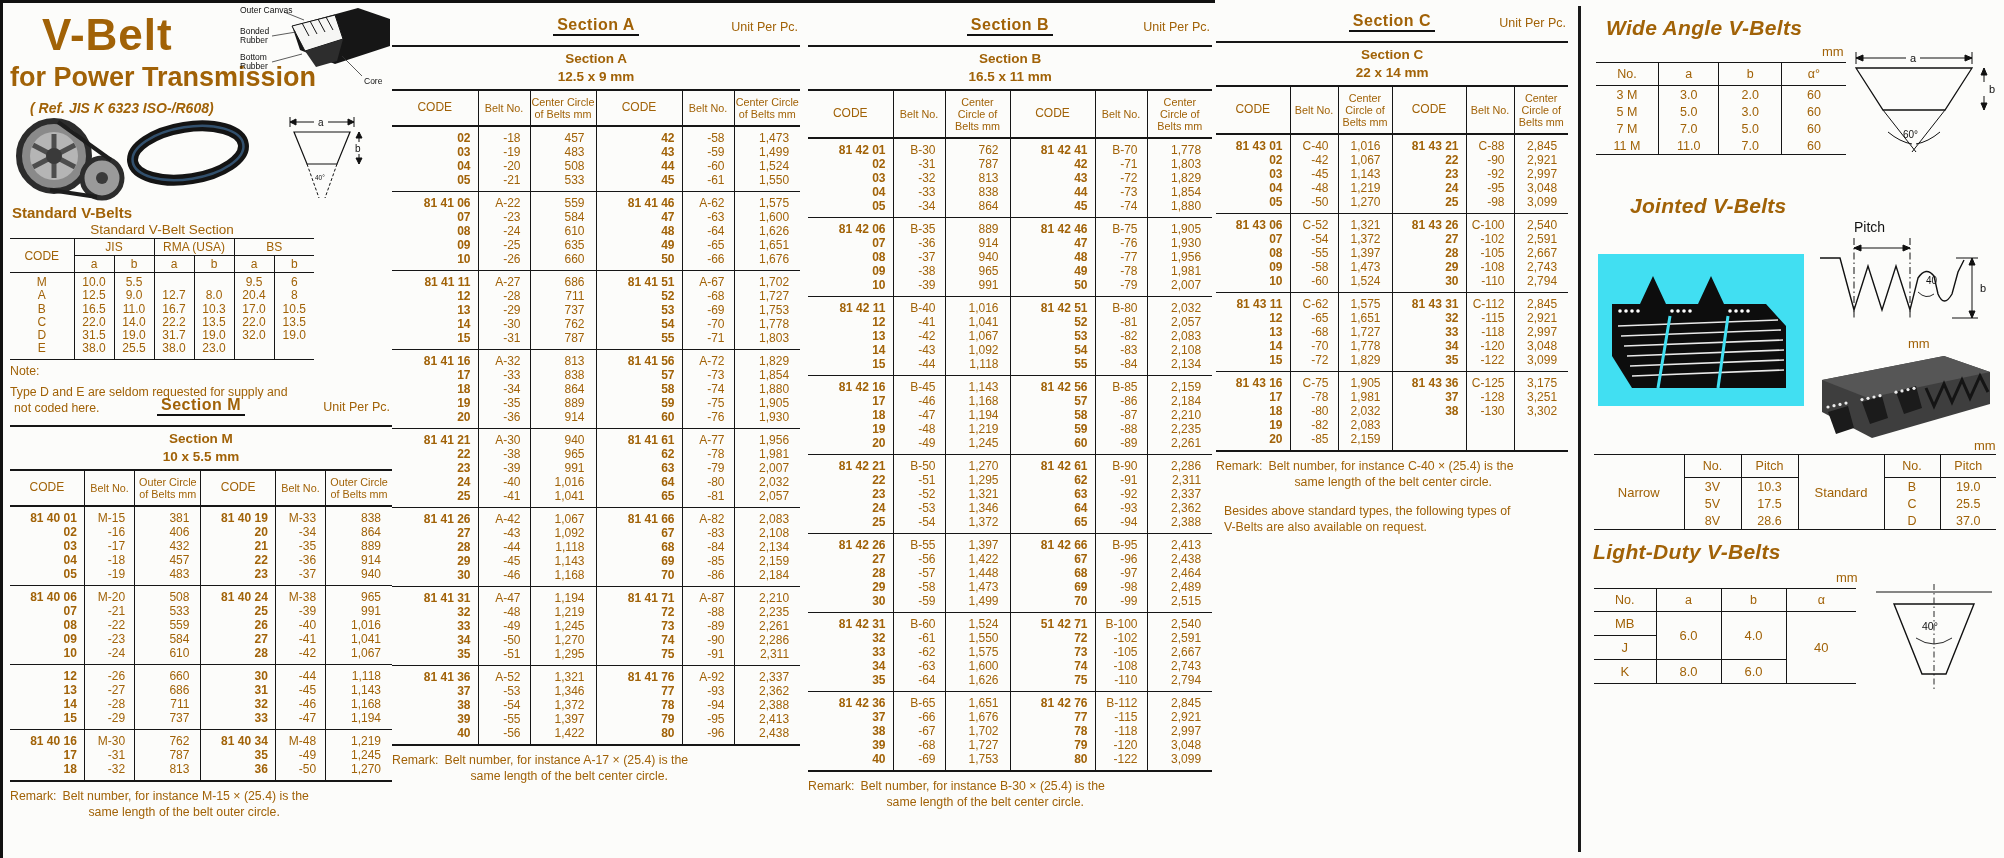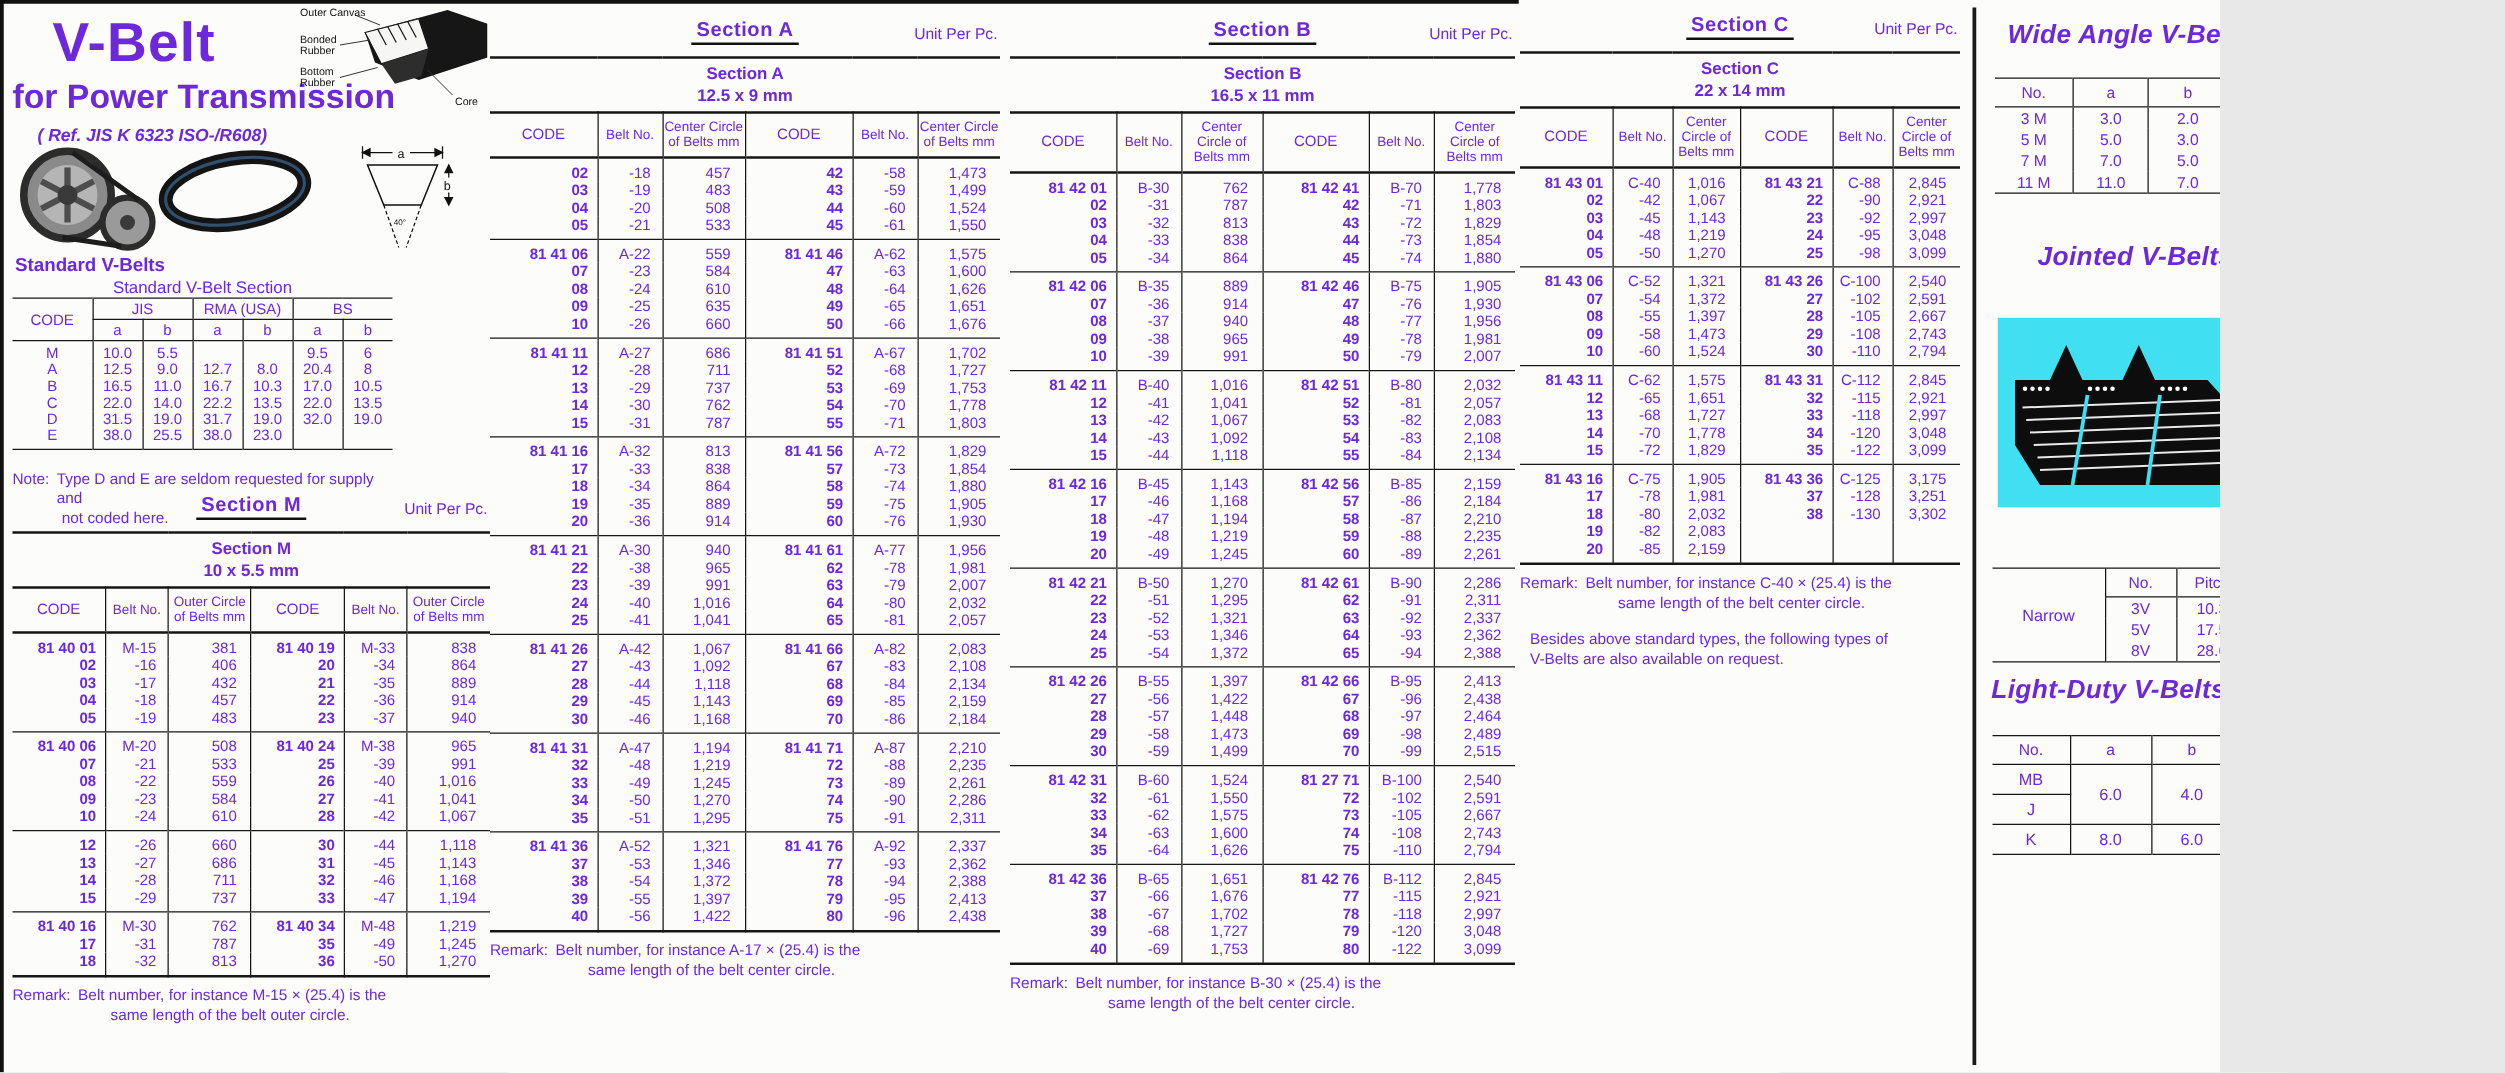--- a/index.html
+++ b/index.html
@@ -1,17 +1,17 @@
 <!DOCTYPE html>
 <html><head>
 <meta charset="utf-8">
 <style>
   html,body{margin:0;padding:0;background:#e8e8e8;}
-  .page{position:relative;width:1776px;height:858px;background:#fcfcfa;overflow:hidden;
-        font-family:"Liberation Sans",sans-serif;color:#6d28d9;}
+  .page{position:relative;width:2004px;height:858px;background:#fcfcfa;overflow:hidden;
+        font-family:"Liberation Sans",sans-serif;color:#a16207;}
   .edge-top{position:absolute;left:0;top:0;width:1215px;height:3px;background:#111;}
   .edge-left{position:absolute;left:0;top:0;width:3px;height:858px;background:#111;}
   .abs{position:absolute;}
 
   
   .main-title{font-size:44px;font-weight:bold;letter-spacing:1px;}
   .sub-title{font-size:27px;font-weight:bold;}
   .ref{font-size:14px;font-weight:bold;font-style:italic;}
   .std-label{font-size:15px;font-weight:bold;}
   .sec-head{position:relative;text-align:center;height:24px;}
@@ -48,21 +48,21 @@
   #std-table{border-collapse:collapse;table-layout:fixed;width:100%;
              border-top:1.8px solid #161616;border-bottom:1.8px solid #161616;}
   #std-table th{font-weight:normal;font-size:12px;padding:1px 0;}
   #std-table .vl{border-left:1.2px solid #161616;}
   #std-table thead th{border-bottom:1.2px solid #161616;}
   #std-table thead tr:last-child th{border-bottom:1.8px solid #161616;}
   #std-table th.code-h{border-bottom:1.8px solid #161616;}
   #std-table td{font-size:12px;line-height:13.3px;text-align:center;padding:0;}
   #std-table tbody tr:first-child td{padding-top:3px;}
   #std-table tbody tr:last-child td{padding-bottom:3px;}
-  .note{display:flex;gap:6px;font-size:12.3px;line-height:1.25;margin-top:16px;}
+  .note{display:flex;gap:6px;font-size:12.3px;line-height:1.25;margin-top:4px;flex-direction:column;}
   .note .ind{display:block;padding-left:4px;}
 
   
   .mini{border-collapse:collapse;table-layout:fixed;
         border-top:1.8px solid #161616;border-bottom:1.8px solid #161616;}
   .mini th{font-weight:normal;font-size:12.5px;padding:4px 2px;border-bottom:1.4px solid #161616;}
   .mini td{font-size:12.5px;text-align:center;padding:1.5px 2px;}
   .mini .vl{border-left:1.2px solid #161616;}
   #wa-table{width:250px;}
   #ns-table{width:402px;}
@@ -1080,21 +1080,21 @@
             <td class="code vl">70</td>
             <td class="belt vl">-99</td>
             <td class="circ vl">2,515</td>
           </tr>
         </tbody>
         <tbody>
           <tr>
             <td class="code">81 42 31</td>
             <td class="belt vl">B-60</td>
             <td class="circ vl">1,524</td>
-            <td class="code vl">81 27 71</td>
+            <td class="code vl">51 42 71</td>
             <td class="belt vl">B-100</td>
             <td class="circ vl">2,540</td>
           </tr>
           <tr>
             <td class="code">32</td>
             <td class="belt vl">-61</td>
             <td class="circ vl">1,550</td>
             <td class="code vl">72</td>
             <td class="belt vl">-102</td>
             <td class="circ vl">2,591</td>

